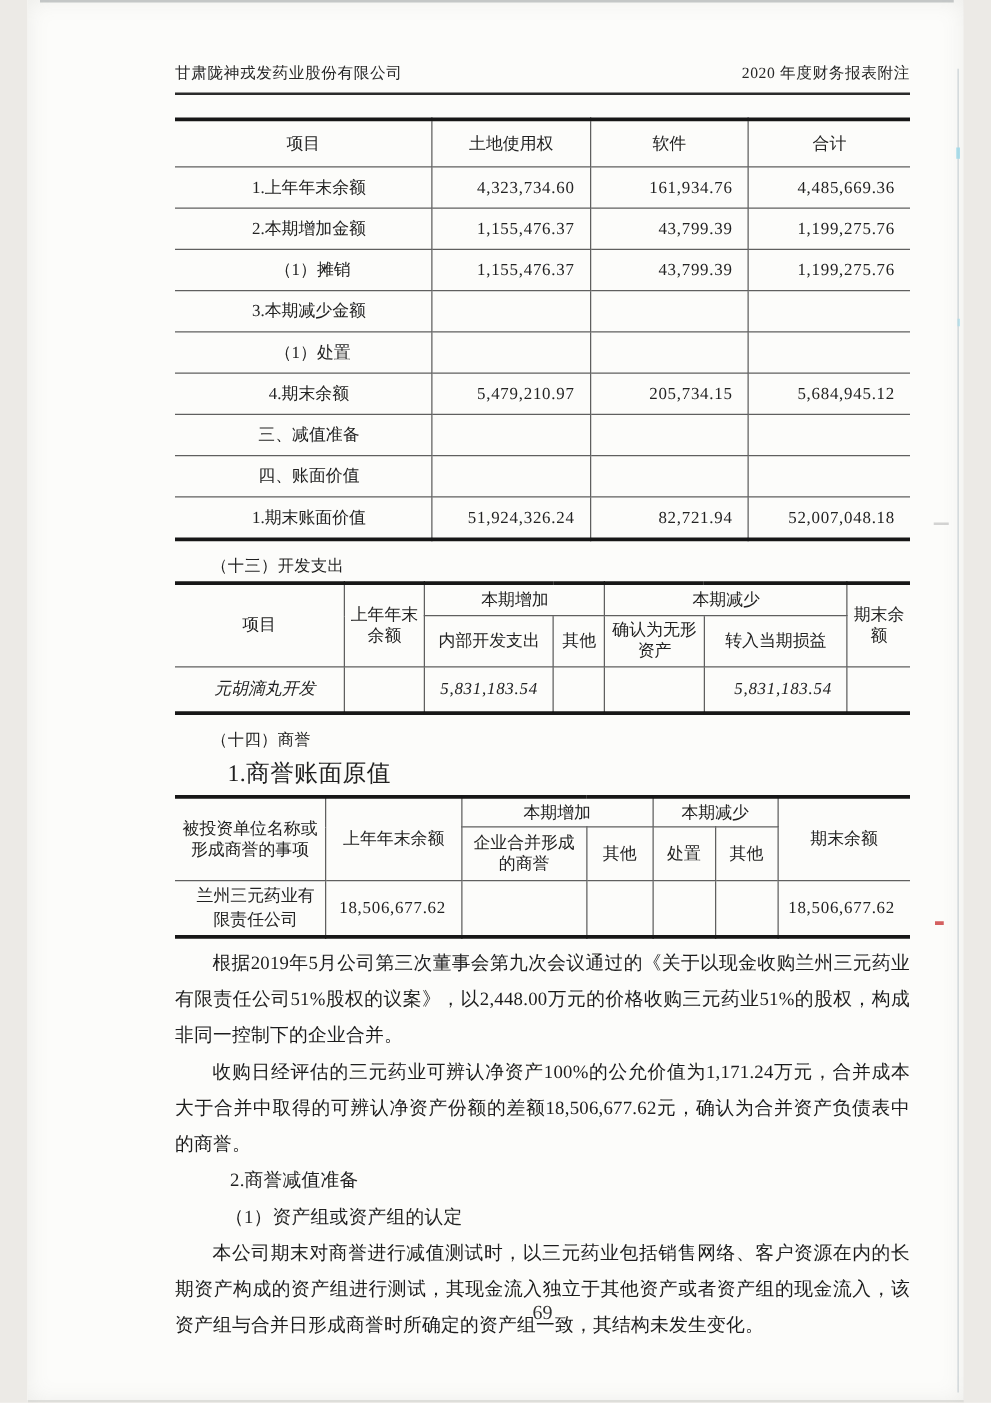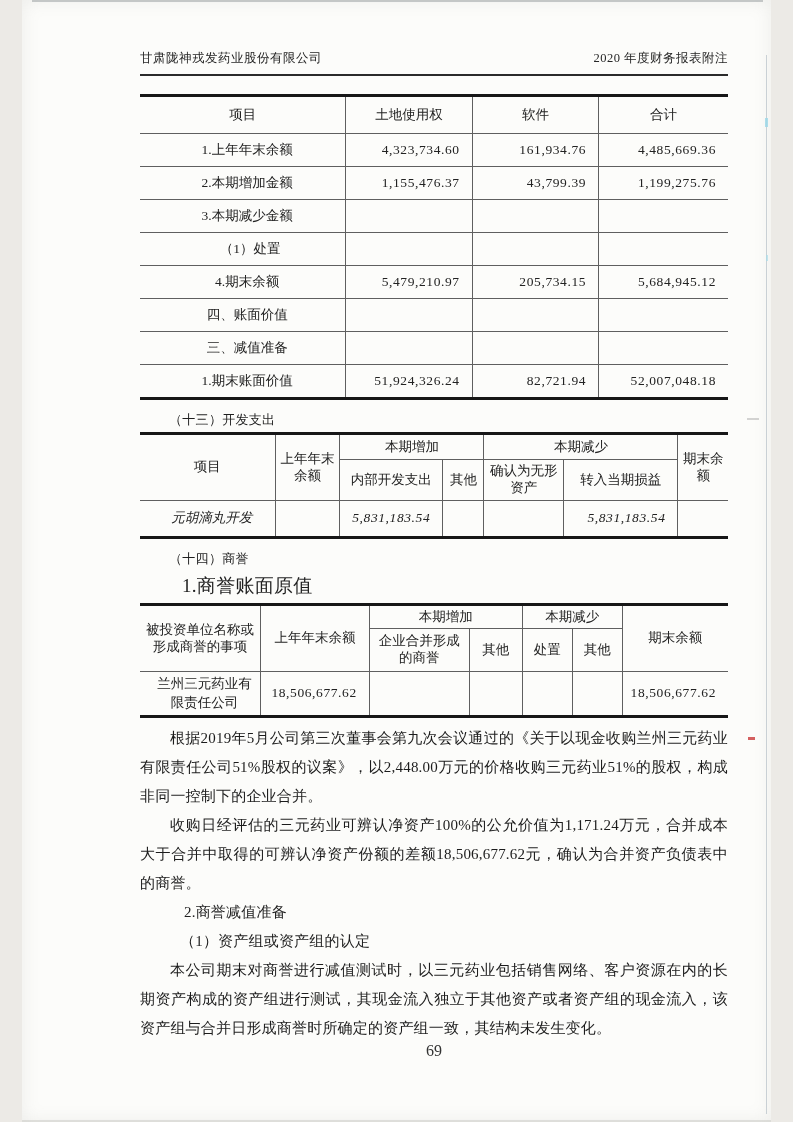--- a/index.html
+++ b/index.html
@@ -93,45 +93,51 @@
           <td class="num">161,934.76</td>
           <td class="num">4,485,669.36</td>
         </tr>
         <tr>
           <td class="item">2.本期增加金额</td>
           <td class="num">1,155,476.37</td>
           <td class="num">43,799.39</td>
           <td class="num">1,199,275.76</td>
         </tr>
         <tr>
+          <td class="item sub">（1）摊销</td>
+          <td class="num">1,155,476.37</td>
+          <td class="num">43,799.39</td>
+          <td class="num">1,199,275.76</td>
+        </tr>
+        <tr>
           <td class="item">3.本期减少金额</td>
           <td class="num"></td>
           <td class="num"></td>
           <td class="num"></td>
         </tr>
         <tr>
           <td class="item sub">（1）处置</td>
           <td class="num"></td>
           <td class="num"></td>
           <td class="num"></td>
         </tr>
         <tr>
           <td class="item">4.期末余额</td>
           <td class="num">5,479,210.97</td>
           <td class="num">205,734.15</td>
           <td class="num">5,684,945.12</td>
         </tr>
         <tr>
+          <td class="item">三、减值准备</td>
+          <td class="num"></td>
+          <td class="num"></td>
+          <td class="num"></td>
+        </tr>
+        <tr>
           <td class="item">四、账面价值</td>
-          <td class="num"></td>
-          <td class="num"></td>
-          <td class="num"></td>
-        </tr>
-        <tr>
-          <td class="item">三、减值准备</td>
           <td class="num"></td>
           <td class="num"></td>
           <td class="num"></td>
         </tr>
         <tr>
           <td class="item">1.期末账面价值</td>
           <td class="num">51,924,326.24</td>
           <td class="num">82,721.94</td>
           <td class="num">52,007,048.18</td>
         </tr>

